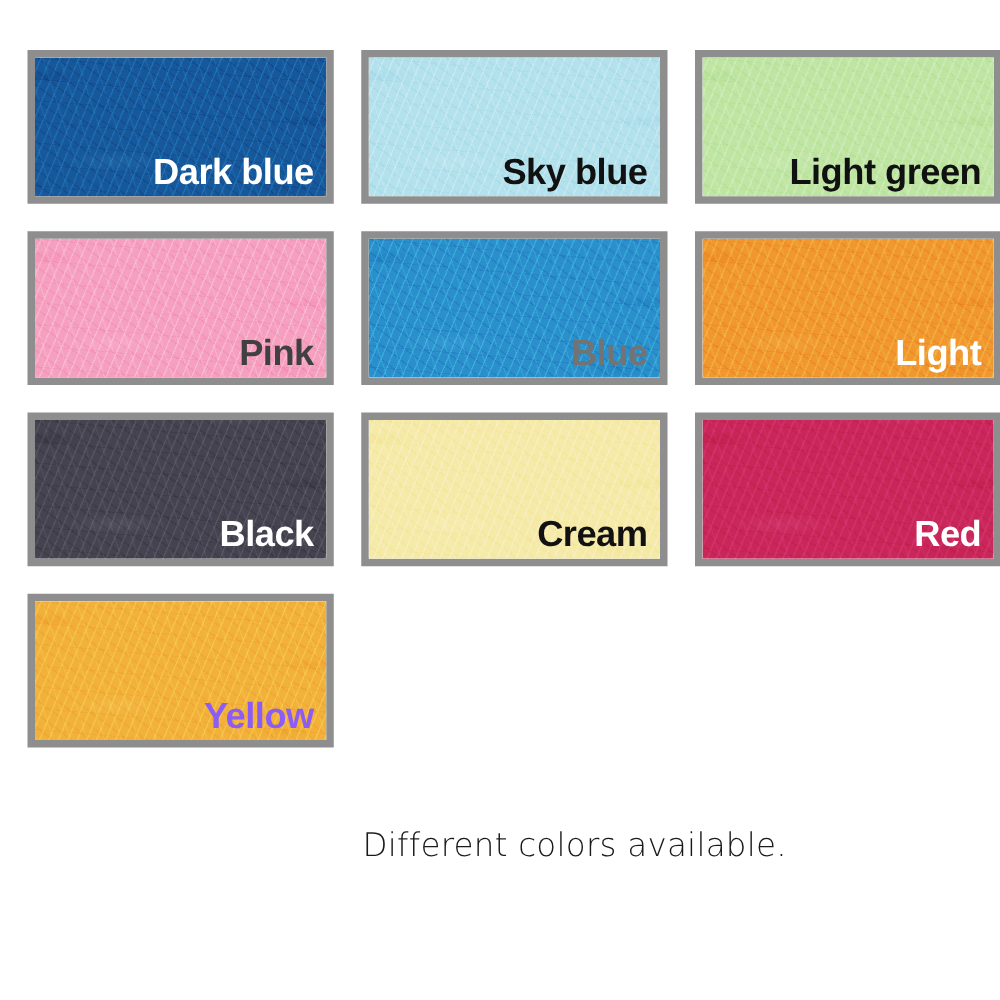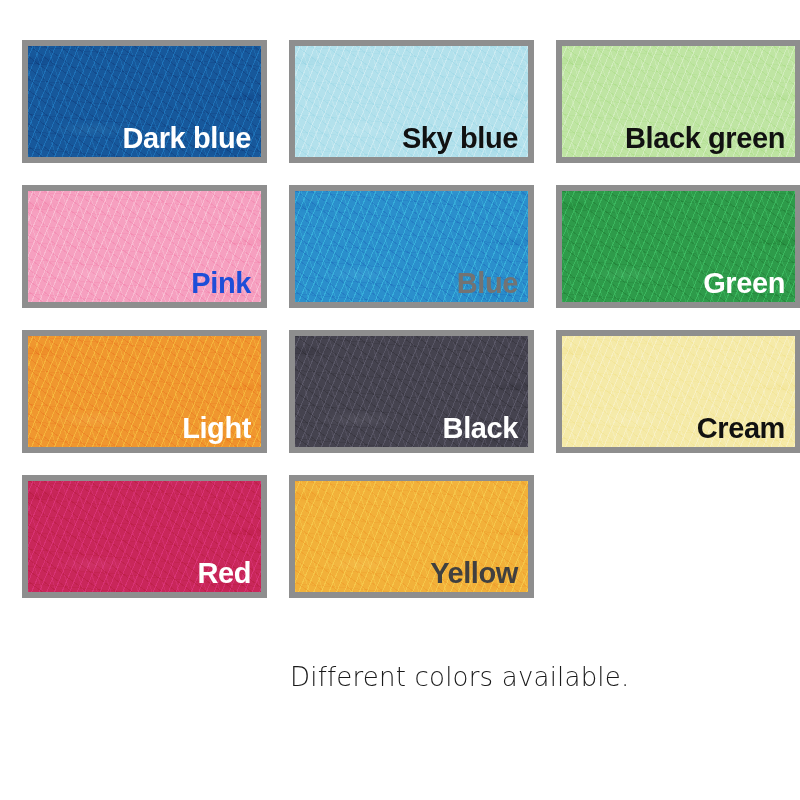--- a/index.html
+++ b/index.html
@@ -116,42 +116,35 @@
           <div class="tex"></div>
           <div class="tex2"></div>
         </div>
         <div class="swatch-label label-dark" style="color: rgb(17, 17, 17);">Sky blue</div>
       </div>
       <div class="swatch" style="border-color: rgb(142, 142, 142);">
         <div class="swatch-fill" style="background: rgb(191, 229, 163);">
           <div class="tex"></div>
           <div class="tex2"></div>
         </div>
-        <div class="swatch-label label-dark" style="color: rgb(17, 17, 17);">Black green</div>
+        <div class="swatch-label label-dark" style="color: rgb(17, 17, 17);">Light green</div>
       </div>
       <div class="swatch" style="border-color: rgb(142, 142, 142);">
         <div class="swatch-fill" style="background: rgb(246, 160, 192);">
           <div class="tex"></div>
           <div class="tex2"></div>
         </div>
-        <div class="swatch-label label-dark" style="color: #1d4ed8;">Pink</div>
+        <div class="swatch-label label-dark" style="color: #404040;">Pink</div>
       </div>
       <div class="swatch" style="border-color: rgb(142, 142, 142);">
         <div class="swatch-fill" style="background: rgb(43, 143, 204);">
           <div class="tex"></div>
           <div class="tex2"></div>
         </div>
         <div class="swatch-label label-dark" style="color: #737373;">Blue</div>
-      </div>
-      <div class="swatch" style="border-color: rgb(142, 142, 142);">
-        <div class="swatch-fill" style="background: rgb(46, 155, 74);">
-          <div class="tex"></div>
-          <div class="tex2"></div>
-        </div>
-        <div class="swatch-label label-light" style="color: rgb(255, 255, 255);">Green</div>
       </div>
       <div class="swatch" style="border-color: rgb(142, 142, 142);">
         <div class="swatch-fill" style="background: rgb(240, 151, 47);">
           <div class="tex"></div>
           <div class="tex2"></div>
         </div>
         <div class="swatch-label label-light" style="color: rgb(255, 255, 255);">Light</div>
       </div>
       <div class="swatch" style="border-color: rgb(142, 142, 142); text-decoration: underline;">
         <div class="swatch-fill" style="background: rgb(69, 67, 79);">
@@ -172,19 +165,19 @@
           <div class="tex"></div>
           <div class="tex2"></div>
         </div>
         <div class="swatch-label label-light" style="color: rgb(255, 255, 255);">Red</div>
       </div>
       <div class="swatch" style="border-color: rgb(142, 142, 142);">
         <div class="swatch-fill" style="background: rgb(242, 177, 58);">
           <div class="tex"></div>
           <div class="tex2"></div>
         </div>
-        <div class="swatch-label label-dark" style="color: #404040;">Yellow</div>
+        <div class="swatch-label label-dark" style="color: #8b5cf6;">Yellow</div>
       </div>
     </div>
 
   <div class="caption">Different colors available.</div>
 
 </div>
 
 </body></html>

